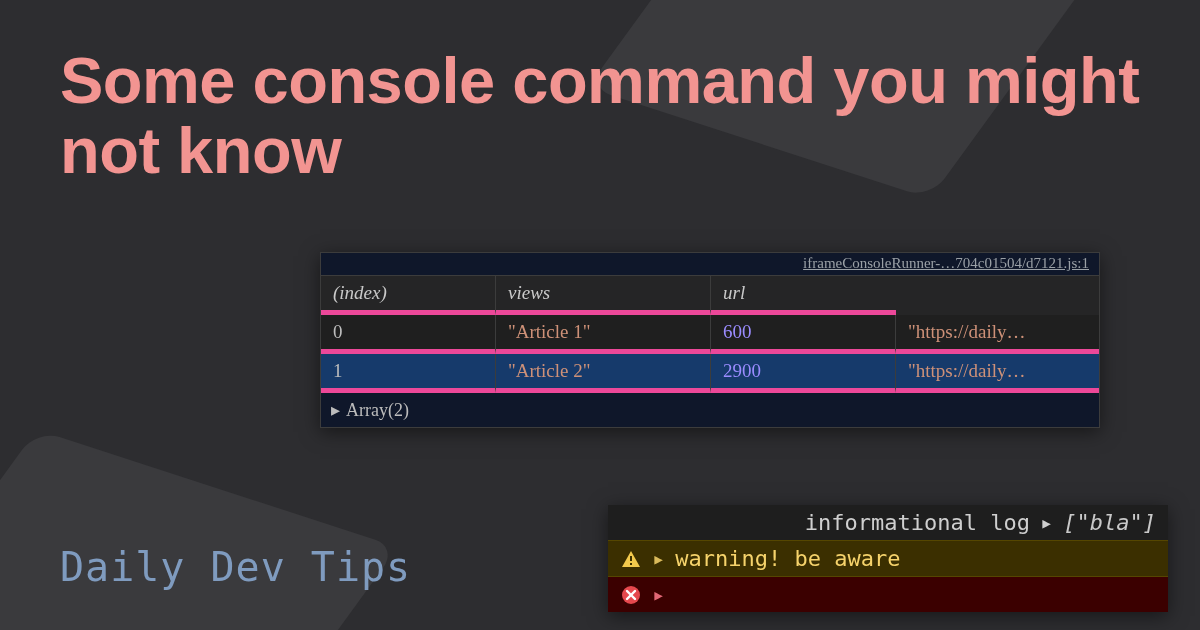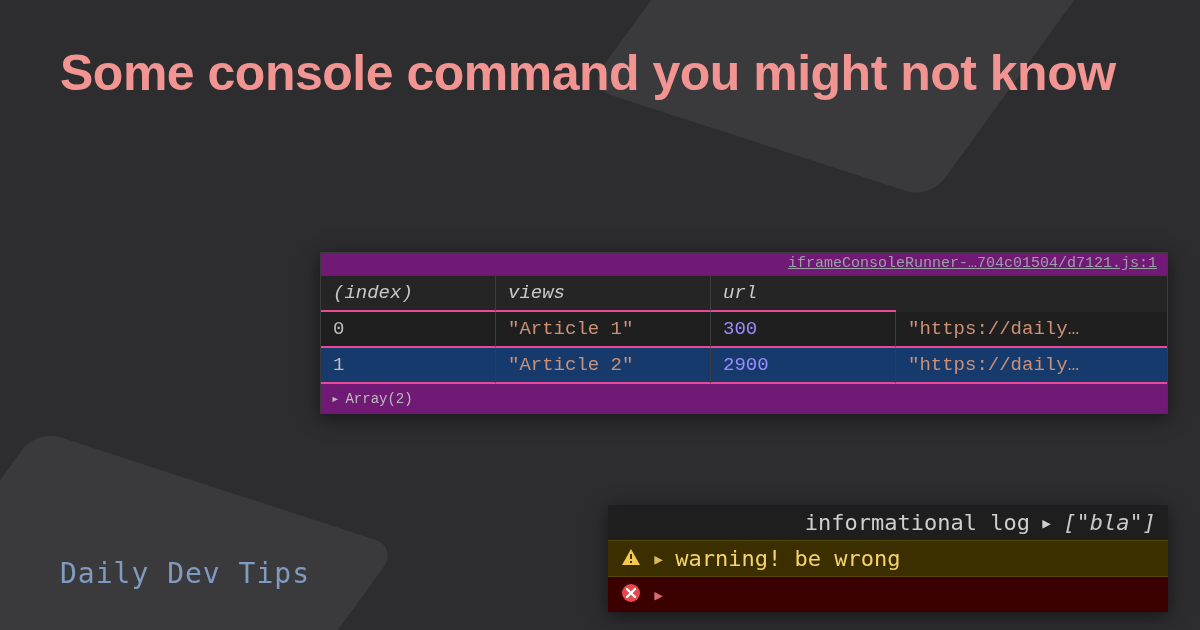--- a/index.html
+++ b/index.html
@@ -26,46 +26,46 @@
     bottom: -210px; left: -90px;
     transform: rotate(18deg) skewX(-18deg);
     border-radius: 24px;
   }
 
   .headline {
     position: absolute;
     top: 46px;
     left: 60px;
     color: #f29491;
-    font-size: 50px;
+    font-size: 65px;
     font-weight: 700;
     line-height: 1.08;
     letter-spacing: -0.5px;
   }
 
   .brand {
     position: absolute;
     left: 60px;
     bottom: 40px;
     color: #7f9bbf;
     font-family: ui-monospace, "SF Mono", Menlo, Monaco, Consolas, monospace;
-    font-size: 28px;
+    font-size: 40px;
     font-weight: 400;
     letter-spacing: 1px;
   }
 
   
   .console-table {
     position: absolute;
     top: 252px;
     left: 320px;
-    width: 848px;
-    background: #701a75;
+    width: 780px;
+    background: #0f172a;
     border: 1px solid #3c3c3c;
-    font-family: Liberation Mono, monospace;
+    font-family: Liberation Serif, serif;
     font-size: 19px;
     color: #d4d4d4;
     box-shadow: 0 4px 18px rgba(0,0,0,.5);
   }
   .ct-pathbar {
     text-align: right;
     padding: 2px 10px 3px;
     font-size: 15px;
     color: #9aa0a6;
     text-decoration: underline;
@@ -73,50 +73,51 @@
     white-space: nowrap;
     overflow: hidden;
   }
   .ct-row {
     display: grid;
     grid-template-columns: 175px 215px 185px 1fr;
   }
   .ct-row > div {
     padding: 6px 12px;
     border-right: 1px solid #3c3c3c;
-    border-bottom: 2px solid #ec4899;
+    border-bottom: 5px solid #ec4899;
     white-space: nowrap;
     overflow: hidden;
   }
   .ct-row > div:last-child { border-right: none; }
   .ct-head { background: #252526; font-style: italic; color: #c9c9c9; }
   .ct-body0 { background: #1f1f1f; }
   .ct-body1 { background: #163a6b; }
   .c-idx { color: #bdbdbd; }
   .c-str { color: #ce9178; }
   .c-num { color: #9b8cff; }
   .ct-footer {
     padding: 6px 10px;
-    font-size: 14px;
+    font-size: 18px;
     color: #bcbcbc;
   }
   .ct-footer .tri { margin-right: 6px; color: #bcbcbc; }
 
   
   .log-stack {
     position: absolute;
     right: 32px;
     bottom: 18px;
     width: 560px;
     font-family: ui-monospace, "SF Mono", Menlo, Monaco, Consolas, monospace;
     font-size: 22px;
     box-shadow: 0 4px 18px rgba(0,0,0,.5);
   }
   .log-row {
     display: flex;
+    align-items: center;
     gap: 10px;
     padding: 5px 12px;
   }
   .log-info {
     background: #1e1e1e;
     color: #cfcfcf;
     justify-content: flex-end;
   }
   .log-info .tri { color: #cfcfcf; }
   .log-info .arg { font-style: italic; color: #c9c9c9; }
@@ -153,21 +154,21 @@
 
   <div class="ct-row ct-head">
     <div>(index)</div>
     <div>views</div>
     <div>url</div>
   </div>
 
   <div class="ct-row ct-body0">
     <div class="c-idx">0</div>
     <div class="c-str">"Article 1"</div>
-    <div class="c-num">300</div>
+    <div class="c-num">600</div>
     <div class="c-str">"https://daily…</div>
   </div>
 
   <div class="ct-row ct-body1">
     <div class="c-idx">1</div>
     <div class="c-str">"Article 2"</div>
     <div class="c-num">2900</div>
     <div class="c-str">"https://daily…</div>
   </div>
 
@@ -186,21 +187,21 @@
 
   <div class="log-row log-warn">
     <span class="log-icon">
       <svg width="20" height="20" viewBox="0 0 20 20">
         <polygon points="10,2 19,18 1,18" fill="#f2c94c"></polygon>
         <rect x="9" y="7" width="2" height="5" fill="#3b2f00"></rect>
         <rect x="9" y="14" width="2" height="2" fill="#3b2f00"></rect>
       </svg>
     </span>
     <span class="chev">▸</span>
-    <span>warning! be wrong</span>
+    <span>warning! be aware</span>
   </div>
 
   <div class="log-row log-error">
     <span class="log-icon">
       <svg width="20" height="20" viewBox="0 0 20 20">
         <circle cx="10" cy="10" r="9" fill="#e5484d"></circle>
         <line x1="6" y1="6" x2="14" y2="14" stroke="#fff" stroke-width="2.4" stroke-linecap="round"></line>
         <line x1="14" y1="6" x2="6" y2="14" stroke="#fff" stroke-width="2.4" stroke-linecap="round"></line>
       </svg>
     </span>

